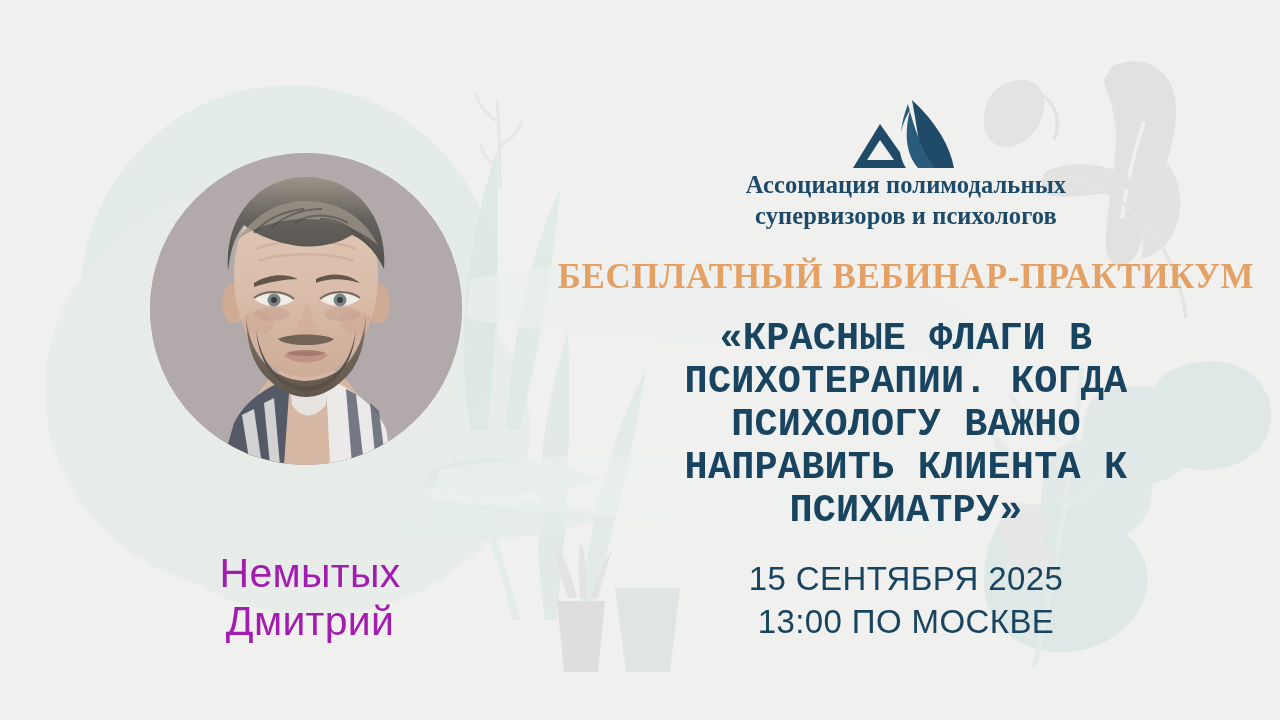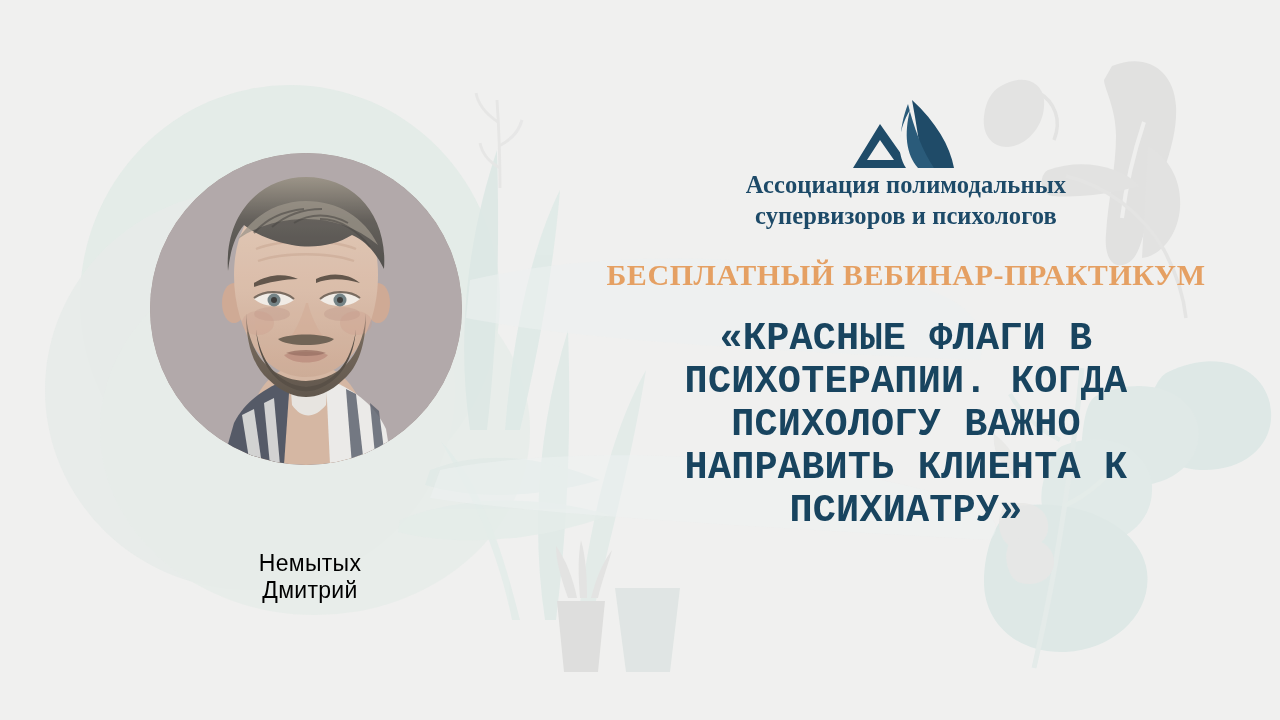--- a/index.html
+++ b/index.html
@@ -41,23 +41,23 @@
     background: #a99d9c;
   }
   .portrait-circle svg { display:block; width: 312px; height: 312px; }
 
   .speaker-name {
     position: absolute;
     left: 90px;
     top: 550px;
     width: 440px;
     text-align: center;
-    color: #000000;
+    color: #a21caf;
     font-family: "Liberation Sans", sans-serif;
-    font-size: 23px;
+    font-size: 41px;
     font-weight: 400;
     line-height: 1.16;
     letter-spacing: 0.3px;
     white-space: pre-line;
   }
 
   
   .right-col {
     position: absolute;
     left: 546px;
@@ -88,21 +88,21 @@
     letter-spacing: 0.1px;
     white-space: pre-line;
   }
 
   .kicker {
     position: absolute;
     left: 0; right: 0;
     top: 258px;
     color: #e5a063;
     font-family: "Liberation Serif", serif;
-    font-size: 30px;
+    font-size: 35px;
     font-weight: 700;
     letter-spacing: 0.6px;
     line-height: 1.1;
   }
 
   .main-title {
     position: absolute;
     left: 20px; right: 20px;
     top: 318px;
     color: #18445f;
@@ -333,15 +333,17 @@
 супервизоров и психологов</div>
 
     <div class="kicker">БЕСПЛАТНЫЙ ВЕБИНАР-ПРАКТИКУМ</div>
 
     <div class="main-title">«КРАСНЫЕ ФЛАГИ В
 ПСИХОТЕРАПИИ. КОГДА
 ПСИХОЛОГУ ВАЖНО
 НАПРАВИТЬ КЛИЕНТА К
 ПСИХИАТРУ»</div>
 
+    <div class="datetime">15 СЕНТЯБРЯ 2025
+13:00 ПО МОСКВЕ</div>
   </div>
 
 </div>
 
 </body></html>

